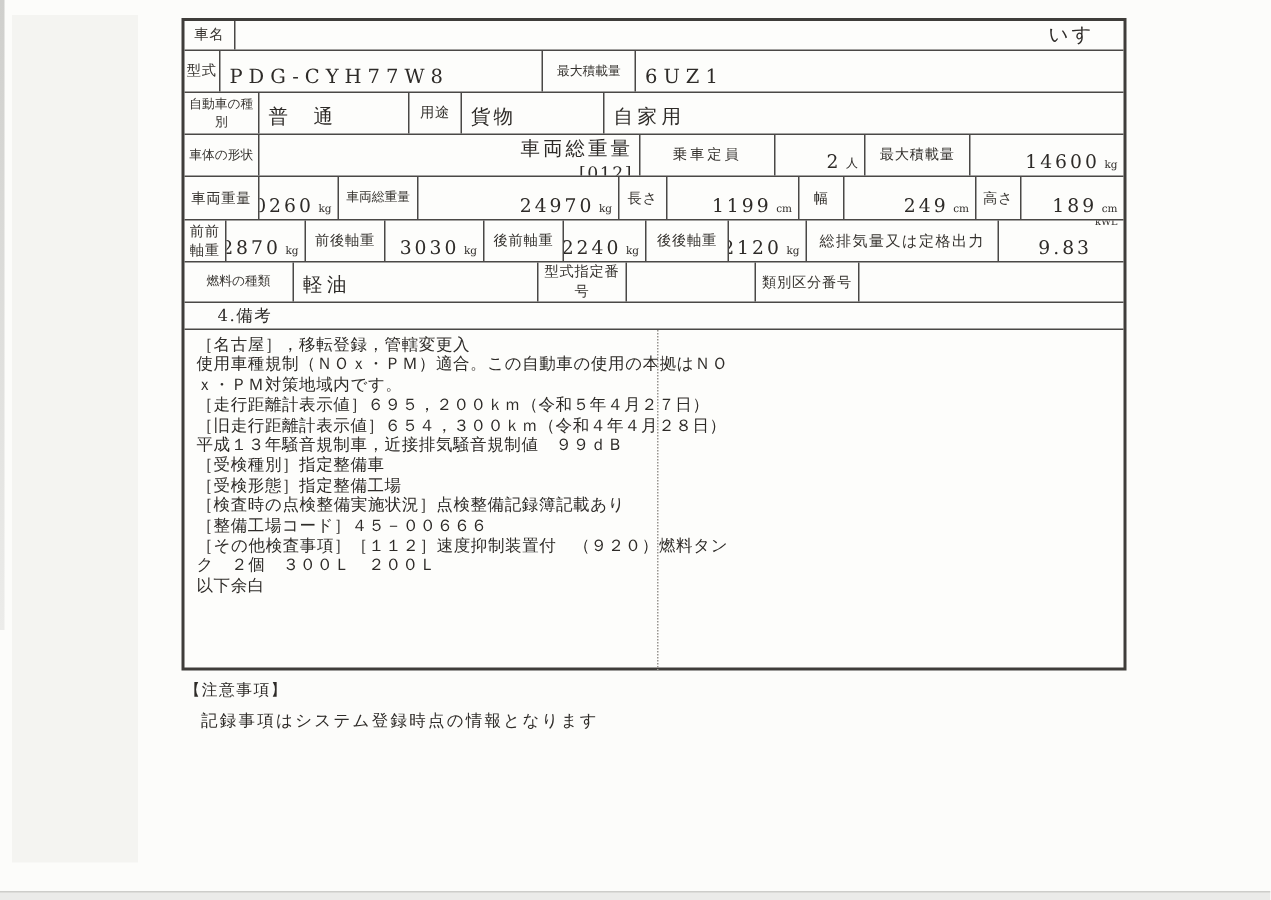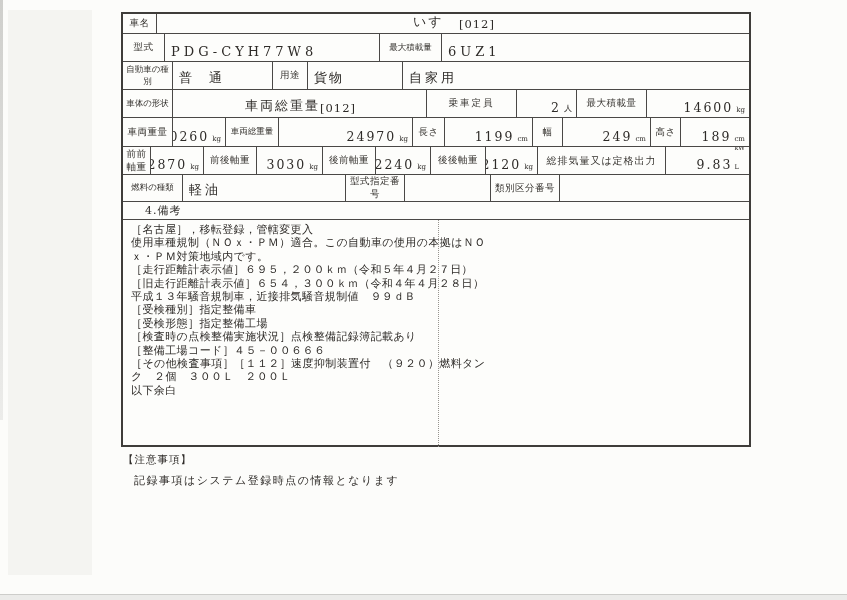--- a/index.html
+++ b/index.html
@@ -26,29 +26,29 @@
   .fill{flex:1 1 auto;}
 
   .label{display:flex;align-items:center;justify-content:center;text-align:center;
          font-size:9.5px;letter-spacing:0.5px;color:#35322e;}
   .label.sm{font-size:8.5px;letter-spacing:0;}
   .label.wide{letter-spacing:5px;font-size:10px;}
 
   .value{display:flex;align-items:flex-end;padding:0 4px 2px 6px;
          font-size:13px;letter-spacing:2px;}
   .value .jp{white-space:nowrap;}
-  .value.spread{justify-content:center;}
+  .value.spread{justify-content:flex-start;flex-direction:column;}
   .value.num{justify-content:flex-end;padding-right:3px;}
   .num-txt{letter-spacing:2px;font-size:12.5px;}
   .unit{font-size:7px;letter-spacing:0;margin:0 1px 1px 3px;}
   .code{font-size:11.5px;letter-spacing:1px;}
   .mono-sp{letter-spacing:4px;}
   .ls3{letter-spacing:3px;}
 
-  .unit-col{display:flex;flex-direction:column;justify-content:space-between;
+  .unit-col{display:flex;flex-direction:row;justify-content:space-between;
             height:100%;padding:2px 0 2px 2px;font-size:6.5px;line-height:6.5px;letter-spacing:0;}
 
   .biko-head{display:flex;align-items:center;padding-left:22px;font-size:11px;letter-spacing:1px;}
   .remarks-cell{position:relative;padding:3px 0 0 8px;font-size:11px;line-height:13.4px;letter-spacing:0.4px;}
   .remark-line{white-space:nowrap;}
   .dotline{position:absolute;left:315px;top:0;bottom:0;width:0;border-left:1px dotted #97948f;}
 
   .footer-title{position:absolute;left:123px;top:453px;font-size:10.5px;letter-spacing:1px;}
   .footer-body{position:absolute;left:134px;top:473px;font-size:11px;letter-spacing:1.5px;}
 </style>
@@ -62,21 +62,21 @@
 
   <div class="row" style="height:20px">
     <div class="cell label" style="width:34px">車名</div>
     <div class="cell value spread fill">
       <span class="jp">いすゞ</span>
       <span class="code">[012]</span>
     </div>
   </div>
 
   <div class="row" style="height:28px">
-    <div class="cell label" style="width:42px">型式</div>
+    <div class="cell label" style="width:24px">型式</div>
     <div class="cell value" style="width:215px">
       <span class="jp mono-sp">PDG-CYH77W8</span>
     </div>
     <div class="cell label sm" style="width:62px">最大積載量</div>
     <div class="cell value fill">
       <span class="jp mono-sp">6UZ1</span>
     </div>
   </div>
 
   <div class="row" style="height:28px">
@@ -164,21 +164,21 @@
     <div class="cell value num fill" style="padding-right:4px">
       <span class="num-txt">9.83</span>
       <span class="unit-col">
         <span>kW</span>
         <span>L</span>
       </span>
     </div>
   </div>
 
   <div class="row" style="height:27px">
-    <div class="cell label sm" style="width:60px">燃料の種類</div>
+    <div class="cell label sm" style="width:73px">燃料の種類</div>
     <div class="cell value" style="width:163px">
       <span class="jp ls3">軽油</span>
     </div>
     <div class="cell label" style="width:59px">型式指定番号</div>
     <div class="cell value" style="width:86px">
       <span class="jp"></span>
     </div>
     <div class="cell label" style="width:69px">類別区分番号</div>
     <div class="cell value fill">
       <span class="jp"></span>

